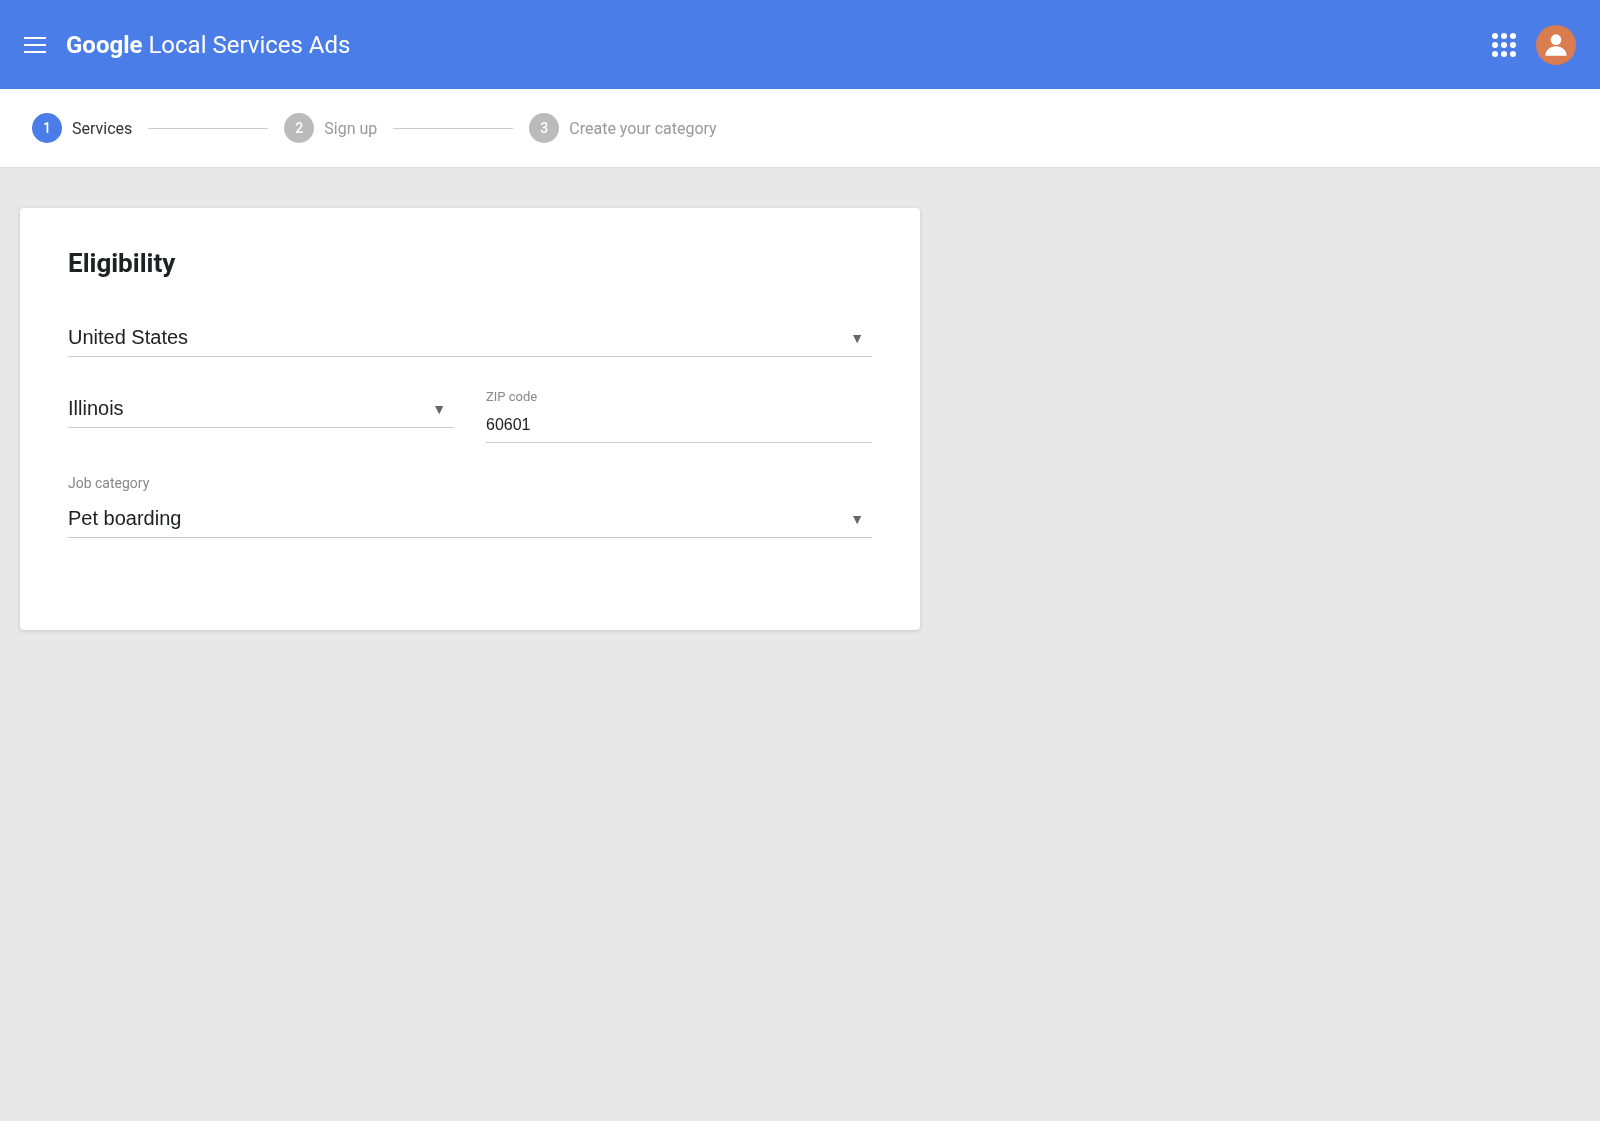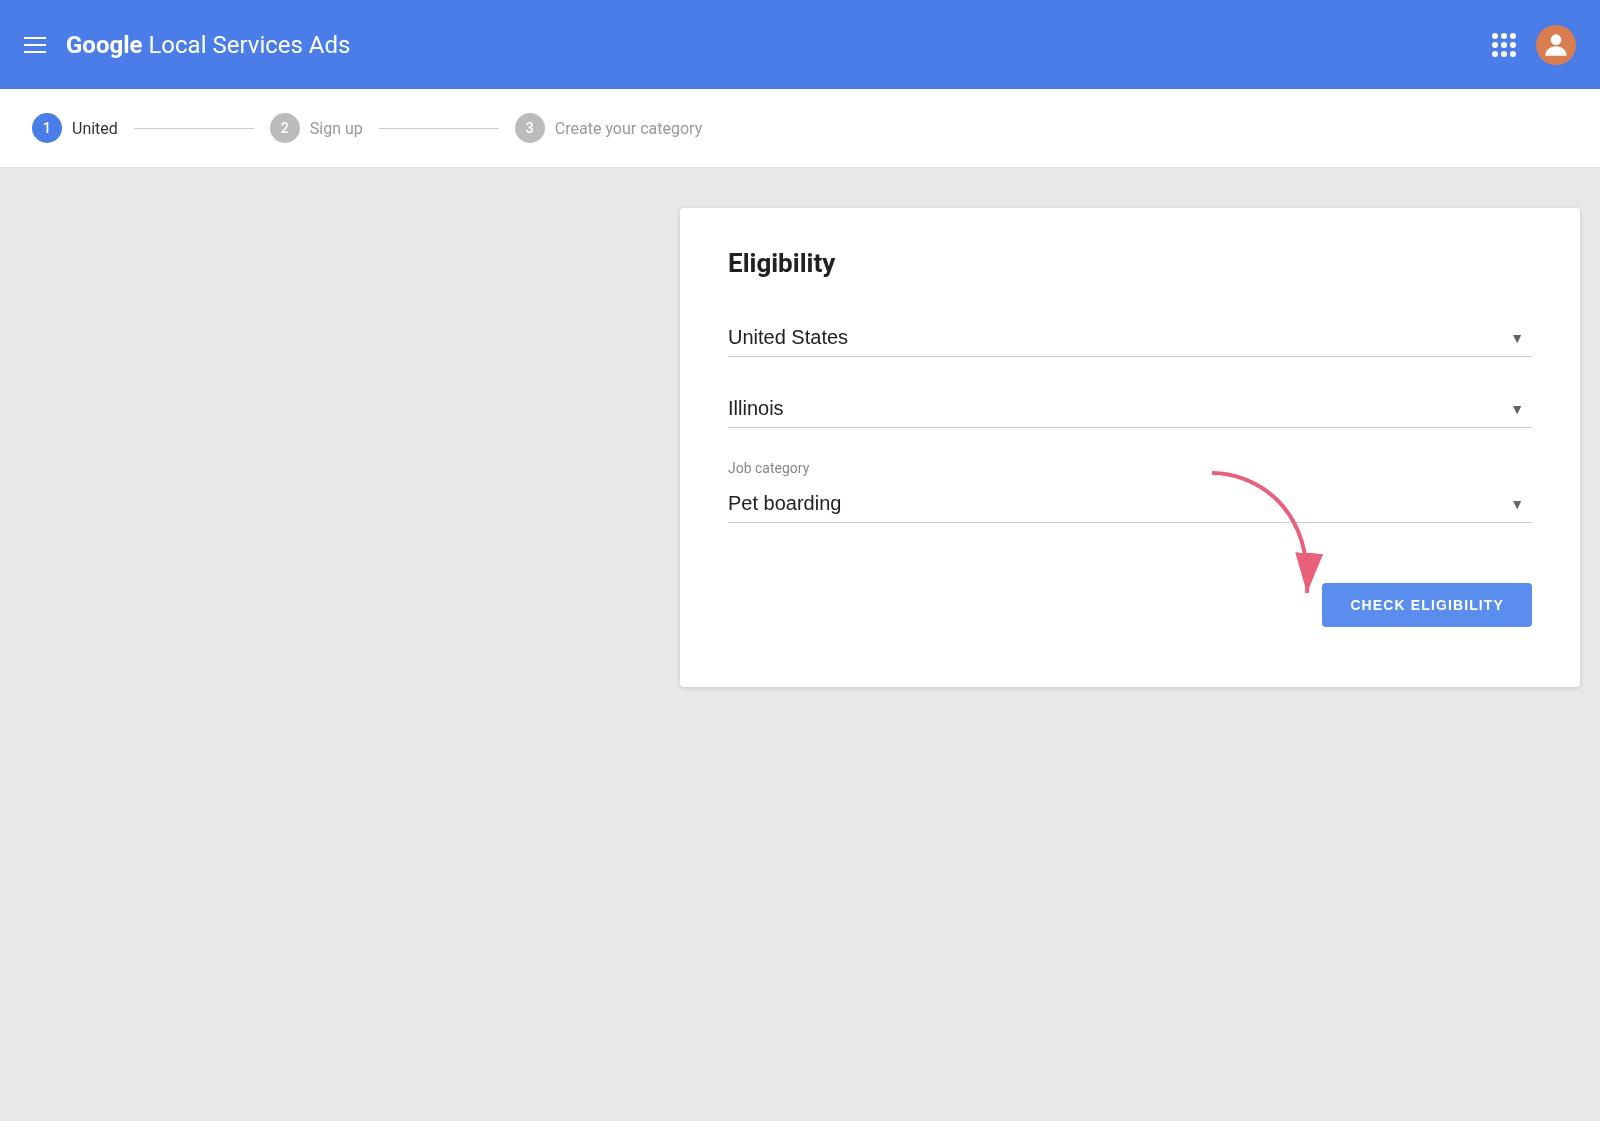--- a/index.html
+++ b/index.html
@@ -117,21 +117,21 @@
     .step-connector {
       width: 120px;
       height: 1px;
       background: #ccc;
       margin: 0 16px;
     }
 
     
     .main-content {
       display: flex;
-      justify-content: flex-end;
+      justify-content: flex-start;
       padding: 40px 20px;
     }
     .card {
       background: white;
       border-radius: 4px;
       box-shadow: 0 1px 4px rgba(0,0,0,0.15);
       width: 900px;
       padding: 40px 48px 60px 48px;
       position: relative;
     }
@@ -276,21 +276,21 @@
       </svg>
     </div>
   </div>
 </header>
 
 <div class="stepper-bar">
   <div class="step">
     <div class="step-circle active">
       <span>1</span>
     </div>
-    <span class="step-label">United</span>
+    <span class="step-label">Services</span>
   </div>
   <div class="step-connector"></div>
   <div class="step">
     <div class="step-circle inactive">
       <span>2</span>
     </div>
     <span class="step-label inactive">Sign up</span>
   </div>
   <div class="step-connector"></div>
   <div class="step">
@@ -316,40 +316,30 @@
 
     <div class="row-fields">
       <div class="state-wrapper">
         <div class="select-wrapper">
           <select class="select-field">
             <option>Illinois</option>
           </select>
           <span class="chevron">▼</span>
         </div>
       </div>
+      <div class="zip-wrapper">
+        <div class="zip-label">ZIP code</div>
+        <input type="text" class="zip-input" value="60601" style="">
+      </div>
     </div>
 
     <div class="field-group">
       <div class="job-category-label">Job category</div>
       <div class="select-wrapper">
         <select class="select-field">
           <option>Pet boarding</option>
         </select>
         <span class="chevron">▼</span>
       </div>
     </div>
 
-    <div class="button-area">
-
-      <div class="arrow-annotation">
-        <svg viewBox="0 0 140 160" xmlns="http://www.w3.org/2000/svg">
-          <defs>
-            <marker id="arrowhead" markerWidth="10" markerHeight="7" refX="10" refY="3.5" orient="auto">
-              <polygon points="0 0, 10 3.5, 0 7" fill="#e8607a"></polygon>
-            </marker>
-          </defs>
-          <path d="M 20 10 C 60 10, 120 40, 115 130" stroke="#e8607a" stroke-width="4" fill="none" marker-end="url(#arrowhead)"></path>
-        </svg>
-      </div>
-      <button class="check-eligibility-btn">CHECK ELIGIBILITY</button>
-    </div>
   </div>
 </div>
 
 </body></html>

